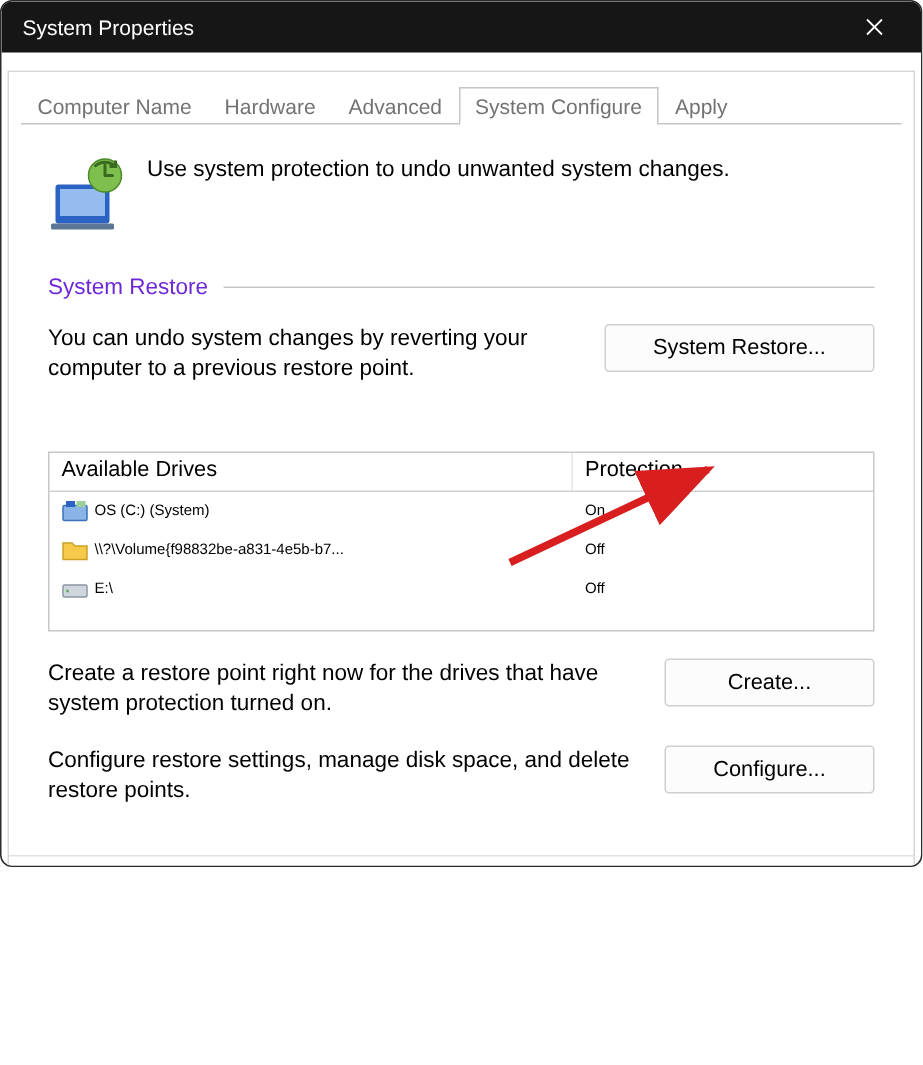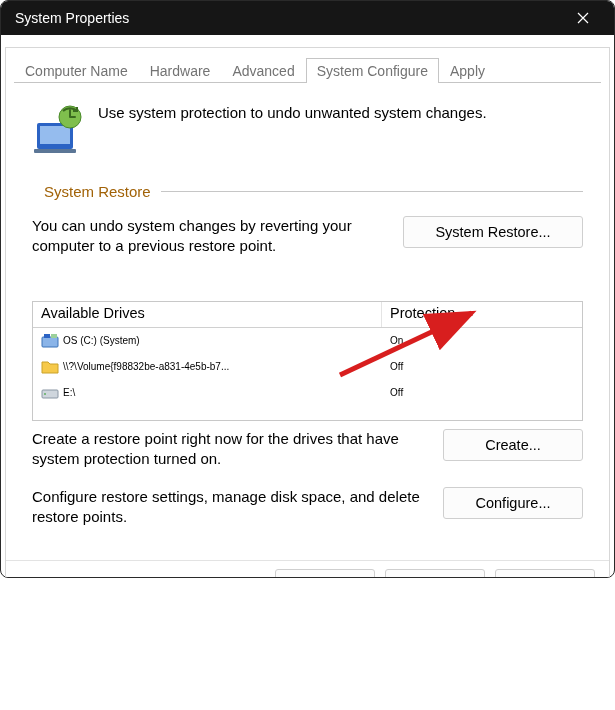--- a/index.html
+++ b/index.html
@@ -112,24 +112,23 @@
   .intro-text { line-height: 1.3; padding-top: 2px; }
   
   .groupbox { margin-bottom: 24px; }
   .groupbox-header {
     display: flex;
     align-items: center;
     margin-bottom: 16px;
   }
   .groupbox-label {
     font-size: 15px;
-    color: #a16207;
+    color: #6d28d9;
     padding-right: 10px;
     white-space: nowrap;
-    margin-left: 12px;
   }
   .groupbox-line {
     flex: 1;
     height: 1px;
     background: #c6c6c6;
   }
   
   .restore-row {
     display: flex;
     align-items: flex-start;
@@ -151,21 +150,21 @@
     display: flex;
     align-items: center;
     justify-content: center;
     border-radius: 3px;
   }
   .win-button.small { min-width: 140px; }
   .win-button.disabled { color: #be185d; }
   
   .drive-table {
     border: 1px solid #c8c8c8;
-    margin: -4px 0 8px 0;
+    margin: -4px 0 18px 0;
   }
   .drive-header {
     display: flex;
     border-bottom: 1px solid #d0d0d0;
     height: 26px;
   }
   .drive-header > div {
     font-size: 14.5px;
     padding: 3px 8px;
     border-right: 1px solid #e4e4e4;

